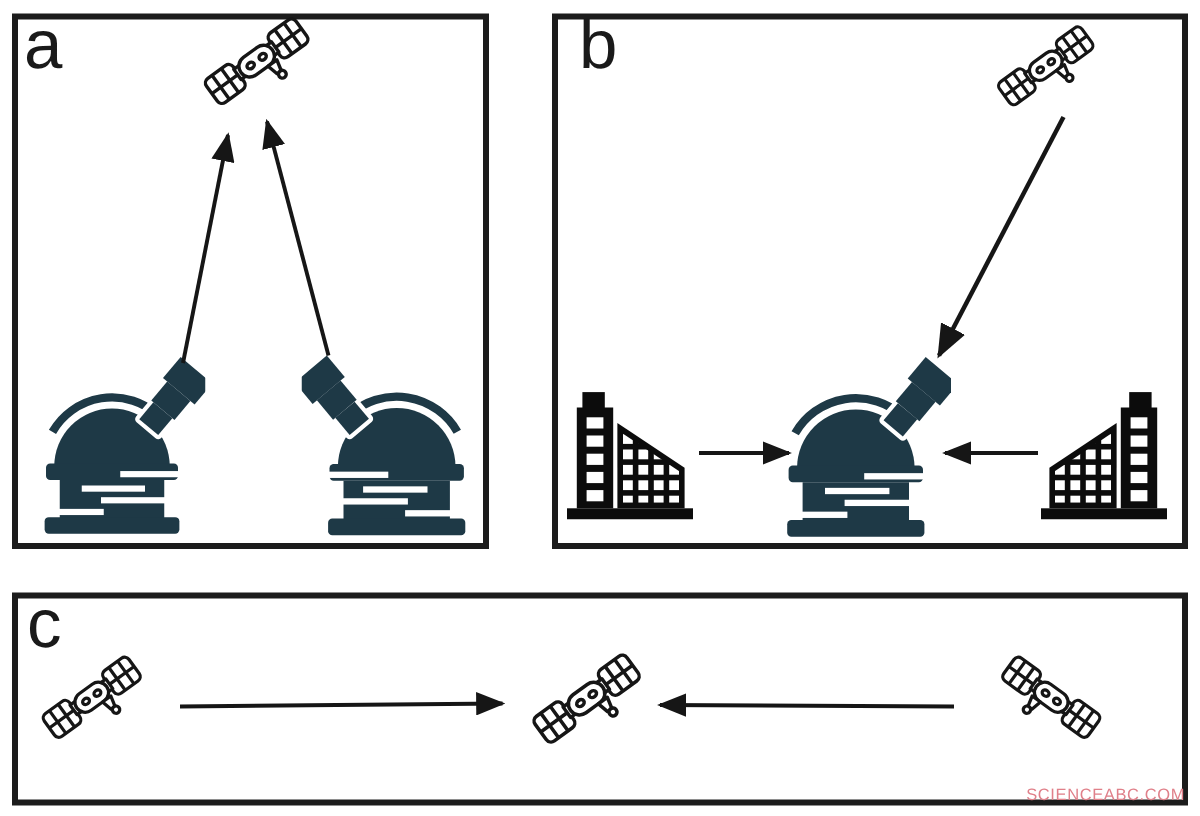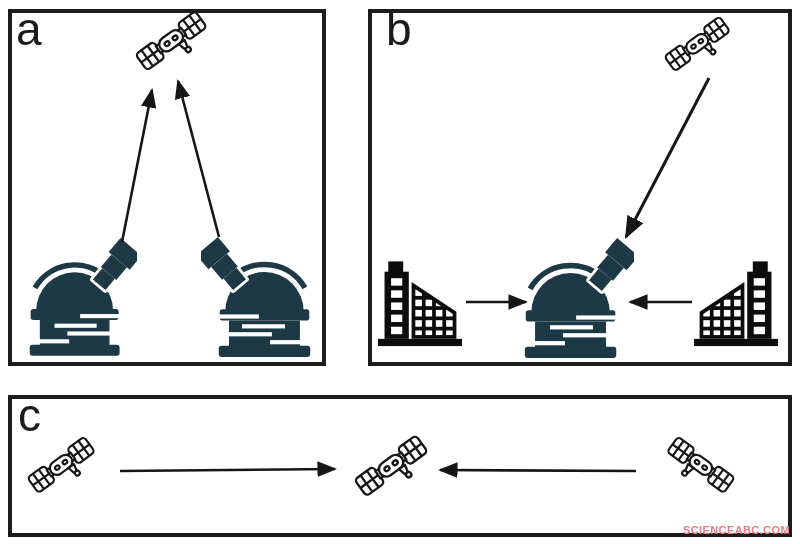--- a/index.html
+++ b/index.html
@@ -9,21 +9,21 @@
   #panel-a{left:8px;top:9px;width:318px;height:357px;}
   #panel-b{left:368px;top:9px;width:424px;height:357px;}
   #panel-c{left:8px;top:395px;width:784px;height:142px;}
   .plabel{position:absolute;font-size:46px;line-height:1;color:#1a1a1a;font-weight:400;}
   #label-a{left:16px;top:6px;}
   #label-b{left:386px;top:6px;}
   #label-c{left:18px;top:392px;}
   .icon{position:absolute;}
   .mirror{transform:scaleX(-1);}
   #arrows{position:absolute;left:0;top:0;pointer-events:none;}
-  #watermark{position:absolute;top:524px;right:10px;font-size:11px;font-weight:bold;
+  #watermark{position:absolute;top:524px;right:10px;font-size:11px;font-weight:normal;
              color:#e0808a;letter-spacing:0.4px;}
   .arrowline{stroke:#161616;stroke-width:2.6;}
   .arrowline.thick{stroke-width:3;}
 </style>
 </head>
 <body>
 
 <div id="canvas">
 
   <svg width="0" height="0" style="position:absolute" aria-hidden="true">

